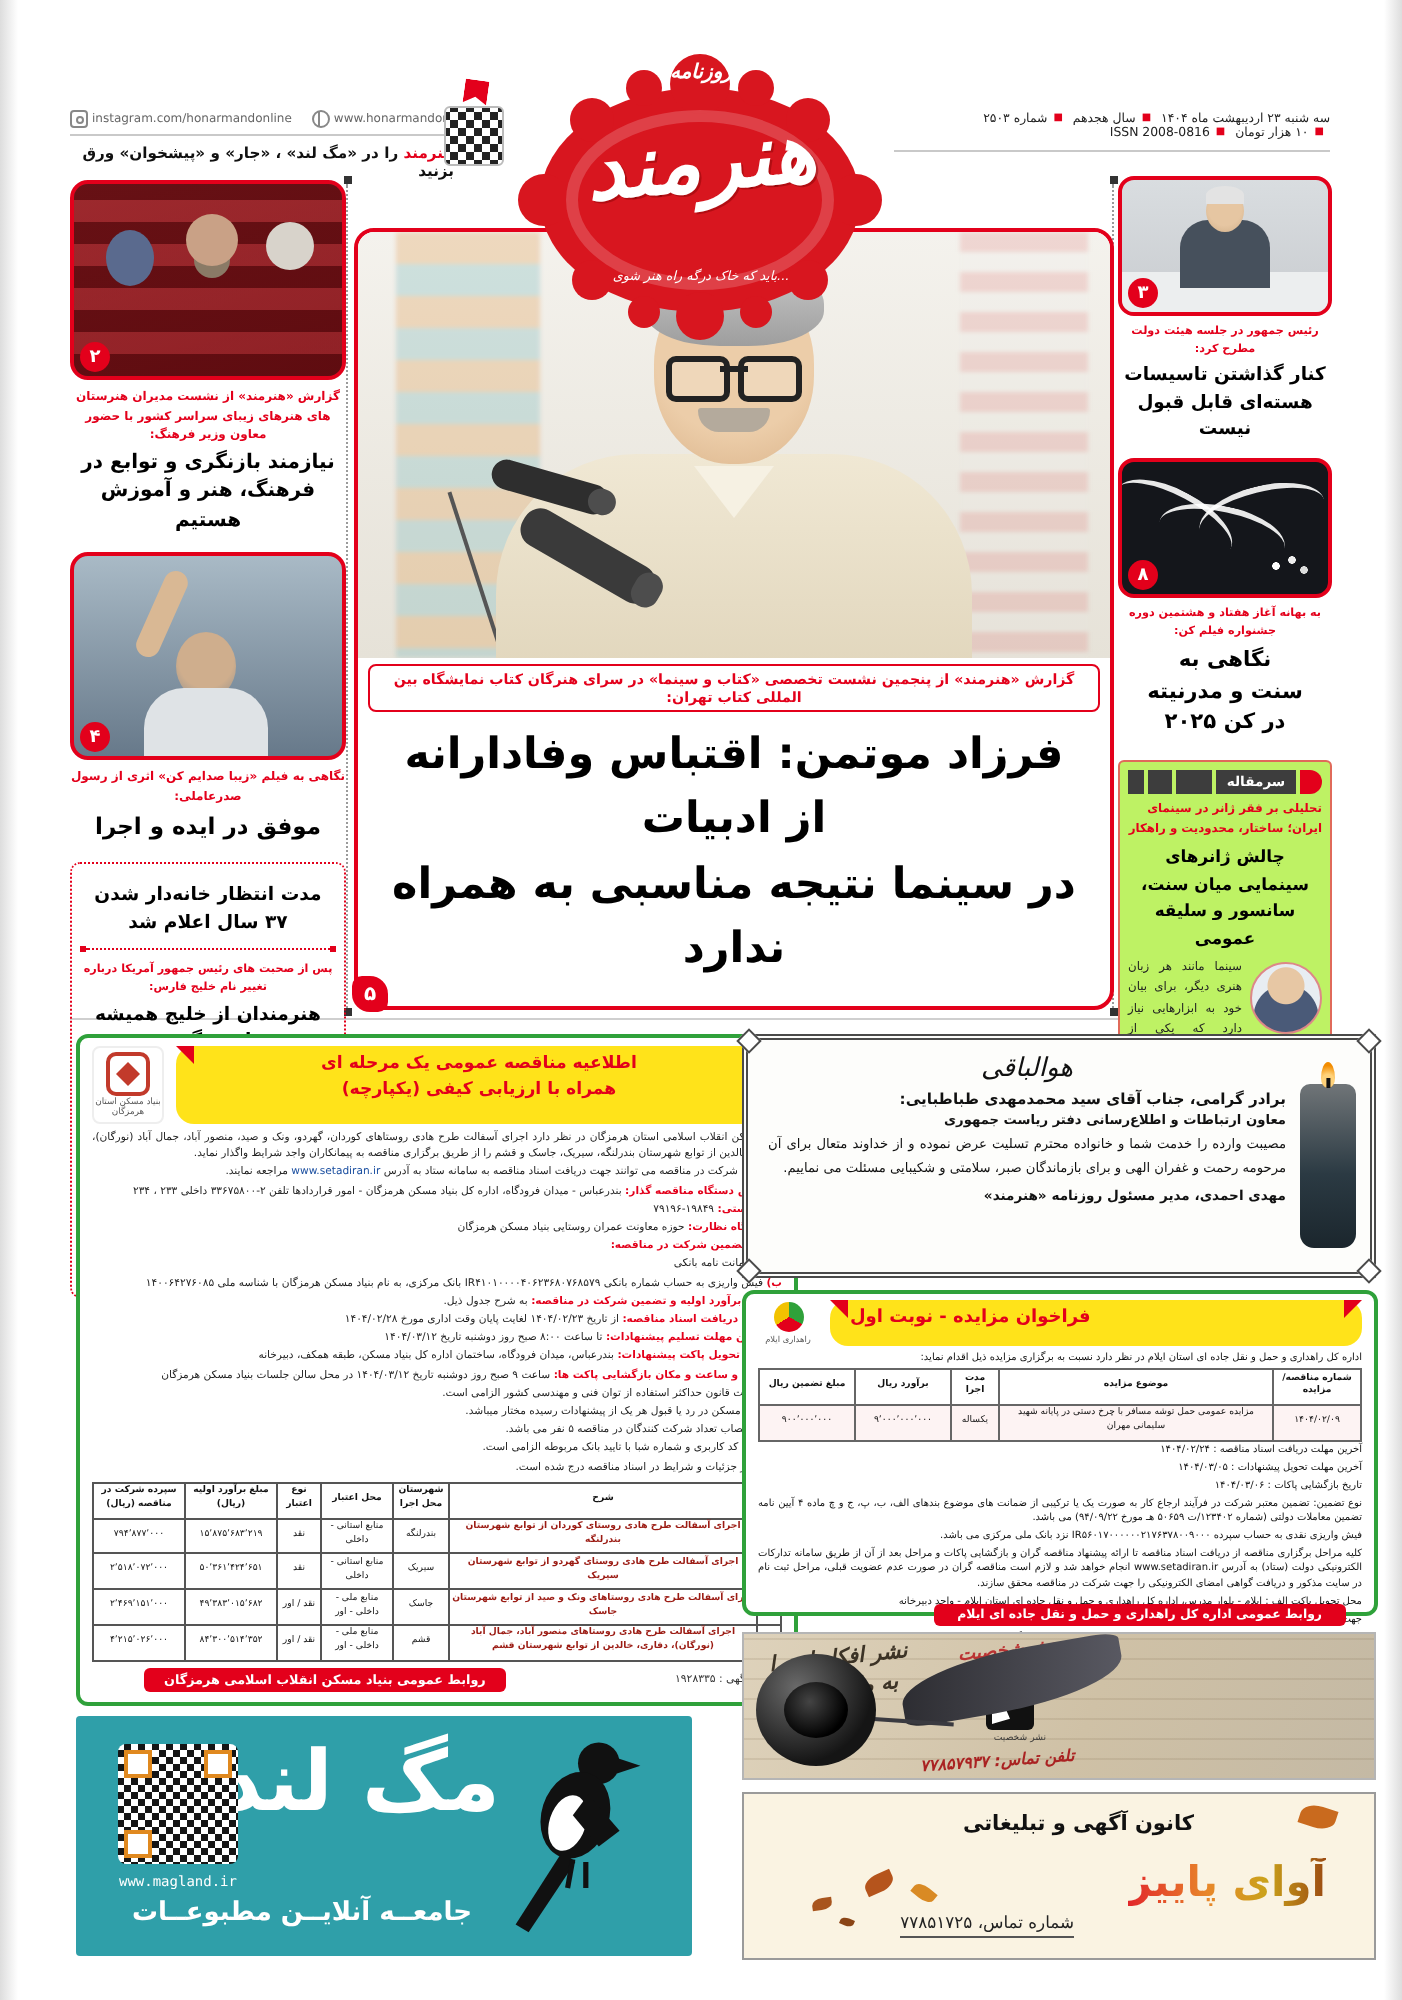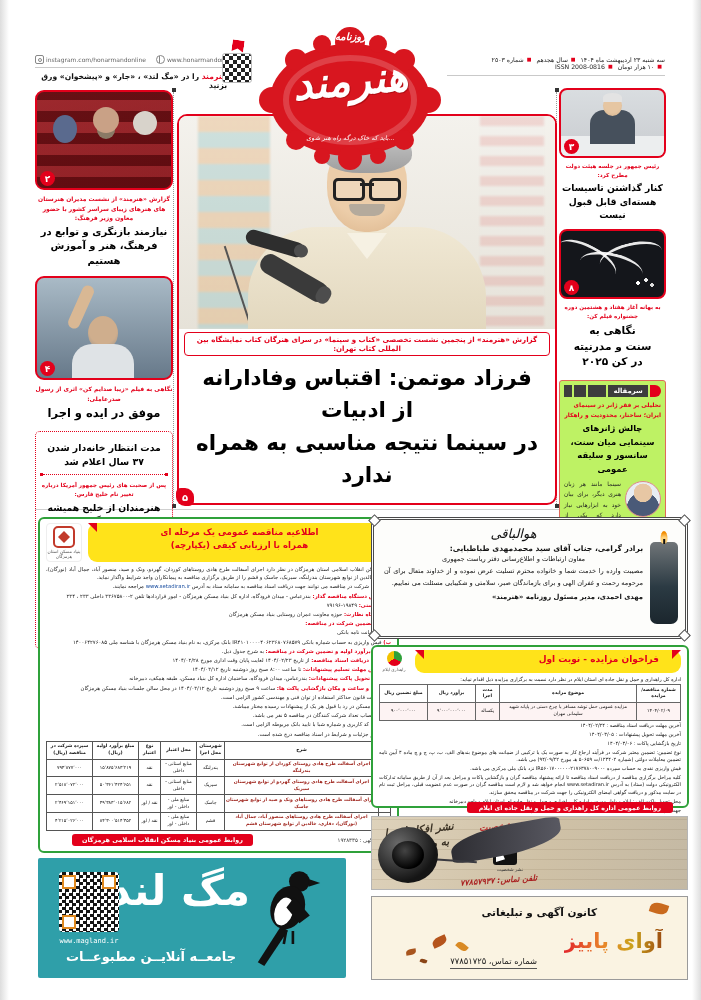--- a/index.html
+++ b/index.html
@@ -179,39 +179,39 @@
   .magpie{position:absolute;right:18px;top:8px;}
 
   
   .cond{position:absolute;left:371px;top:517px;width:317px;height:122px;border:3px double #4a4a4a;background:#fdfdfb;
         box-sizing:border-box;padding:5px 42px 5px 10px;}
   .cond .corner{position:absolute;width:7px;height:7px;border:1.4px solid #4a4a4a;transform:rotate(45deg);background:#fff;}
   .cond .c-tl{left:-4px;top:-4px;} .cond .c-tr{right:-4px;top:-4px;}
   .cond .c-bl{left:-4px;bottom:-4px;} .cond .c-br{right:-4px;bottom:-4px;}
   .cond-title{text-align:center;font-family:"DejaVu Serif",serif;font-style:italic;font-weight:normal;font-size:13px;margin:1px 0 3px;}
   .cond-l1{font-size:7.6px;font-weight:900;}
-  .cond-l2{font-size:6.6px;font-weight:normal;text-align:center;margin-top:2px;}
+  .cond-l2{font-size:6.6px;font-weight:bold;margin-top:2px;}
   .cond-body{font-size:6.6px;line-height:1.8;text-align:justify;margin-top:3px;}
   .cond-sign{font-size:6.8px;font-weight:900;margin-top:3px;}
   .candle{position:absolute;right:7px;top:22px;width:28px;height:82px;border-radius:5px 5px 7px 7px;
           background:linear-gradient(180deg,#707578,#2b3a43 55%,#1b262d);}
   .candle::before{content:"";position:absolute;top:-11px;left:50%;transform:translateX(-50%);width:7px;height:13px;
           background:radial-gradient(circle at 50% 70%,#ffd27a 30%,#f28c00 75%);border-radius:50% 50% 45% 45%/62% 62% 38% 38%;}
   .candle::after{content:"";position:absolute;top:-3px;left:50%;transform:translateX(-50%);width:1.6px;height:5px;background:#111;}
 
   
   .auction{position:absolute;left:371px;top:645px;width:318px;height:163px;border:2.4px solid #2fa13a;border-radius:6px;
            background:#fff;box-sizing:border-box;padding:3px 6px 10px;font-size:5px;}
   .a-head{display:flex;gap:6px;align-items:stretch;}
   .a-logo{flex:0 0 30px;text-align:center;padding:1px 0;}
   .a-logo-mark{width:15px;height:15px;margin:0 auto;border-radius:50%;
                background:conic-gradient(#2fa13a 0 33%,#e3001b 0 66%,#f2c200 0);}
   .a-logo-cap{font-size:4.2px;color:#555;margin-top:1px;}
-  .a-title{flex:1;background:#ffe31a;border-radius:9px;position:relative;text-align:right;color:#e3001b;
-           font-weight:900;font-size:9px;padding:4px 22px;}
+  .a-title{flex:1;background:#ffe31a;border-radius:9px;position:relative;text-align:left;color:#e3001b;
+           font-weight:900;font-size:9px;padding:4px 10px;}
   .a-title::before{content:"";position:absolute;right:0;top:0;border-style:solid;border-width:9px 9px 0 0;border-color:#e3001b transparent transparent transparent;}
   .a-title::after{content:"";position:absolute;left:0;top:0;border-style:solid;border-width:0 9px 9px 0;border-color:transparent #e3001b transparent transparent;}
   .a-intro{margin-top:3px;text-align:right;}
   table.a-tab{width:100%;border-collapse:collapse;table-layout:fixed;margin-top:2px;font-size:4.6px;}
   .a-tab th,.a-tab td{border:0.6px solid #666;padding:1.5px 1px;text-align:center;line-height:1.5;}
   .a-tab td{background:#fdf3f3;}
   .a-line{margin-top:1.4px;line-height:1.5;text-align:justify;}
   .a-bar{position:absolute;bottom:-7px;right:14px;background:#e3001b;color:#fff;border-radius:3px;
          font-size:6.2px;font-weight:bold;padding:2px 12px;}
 

